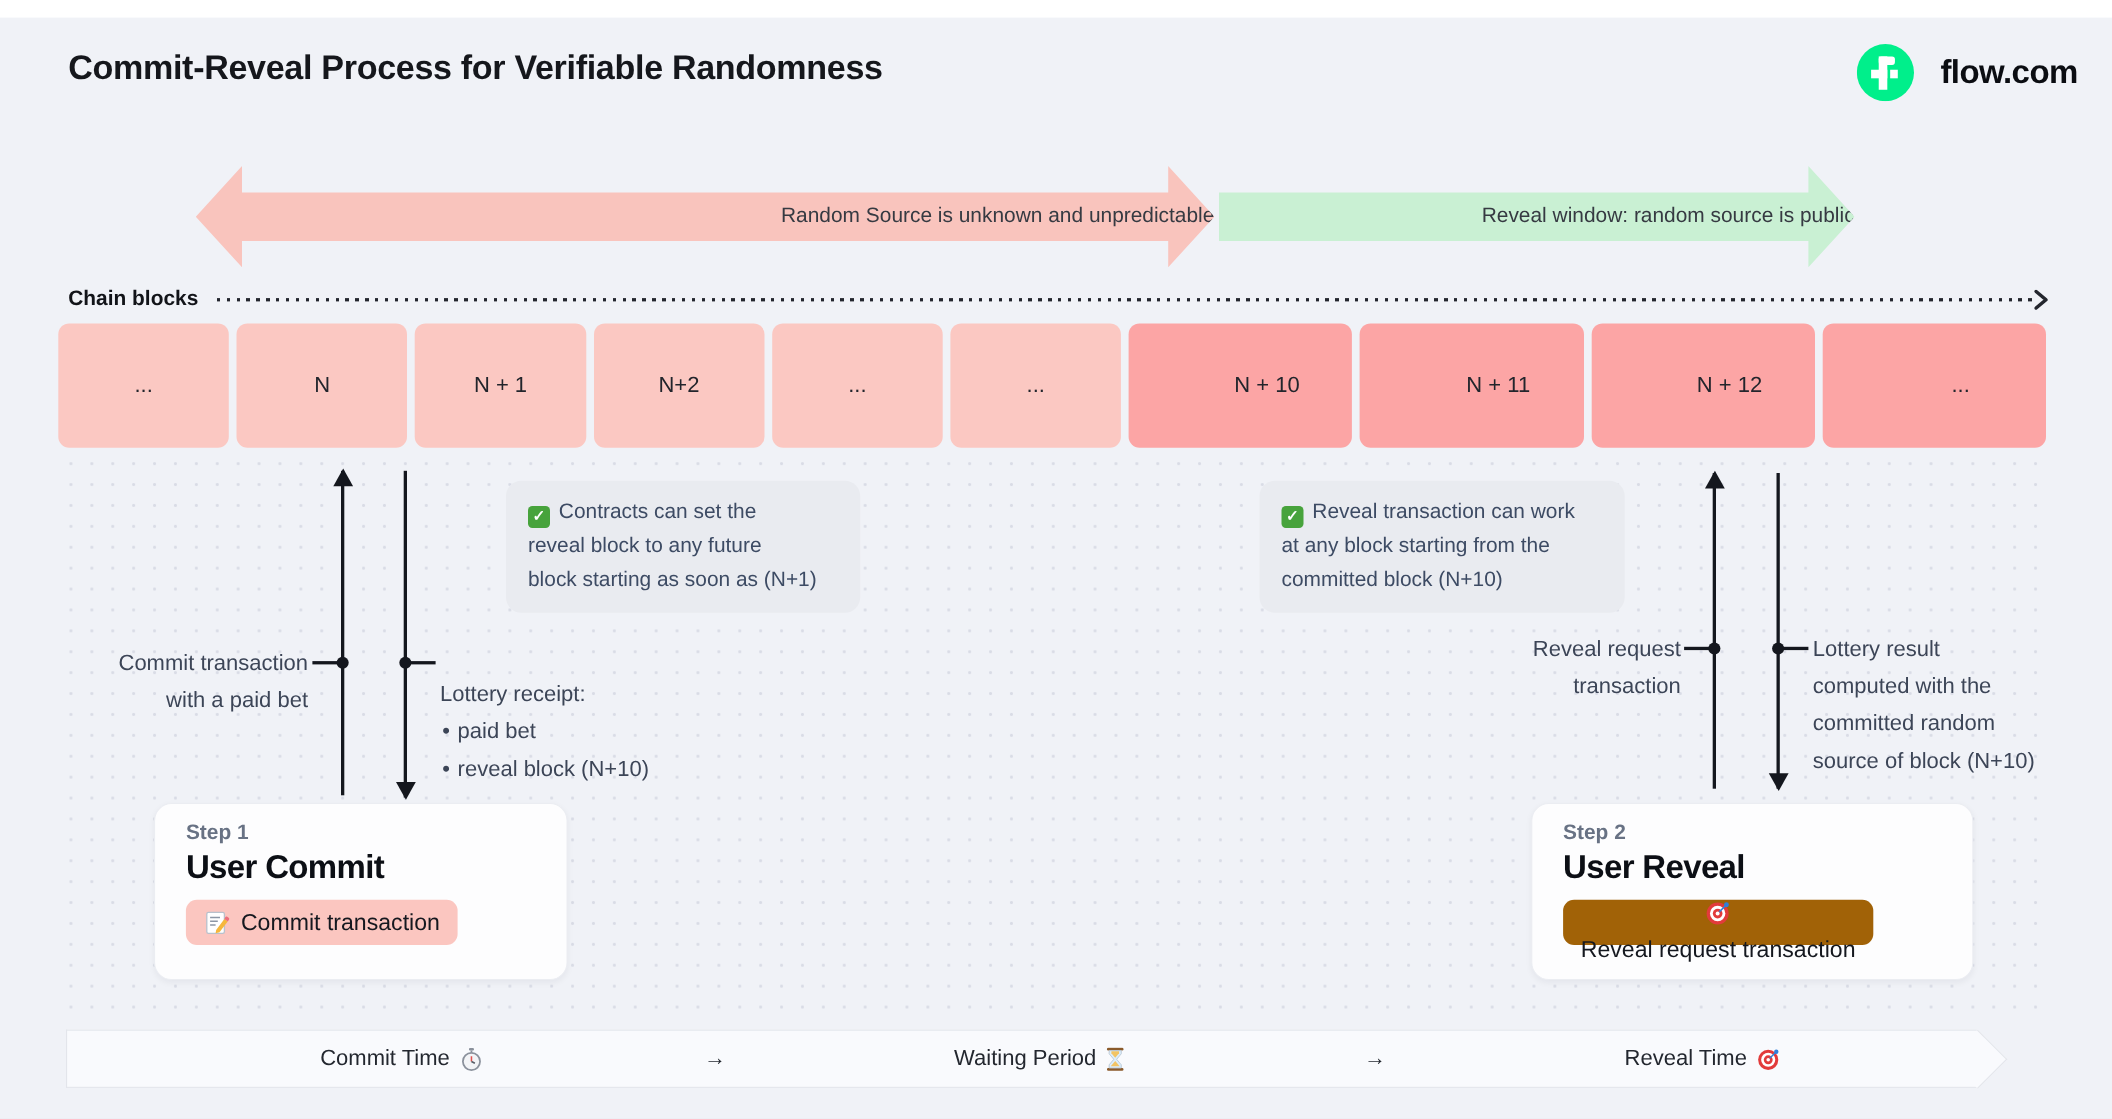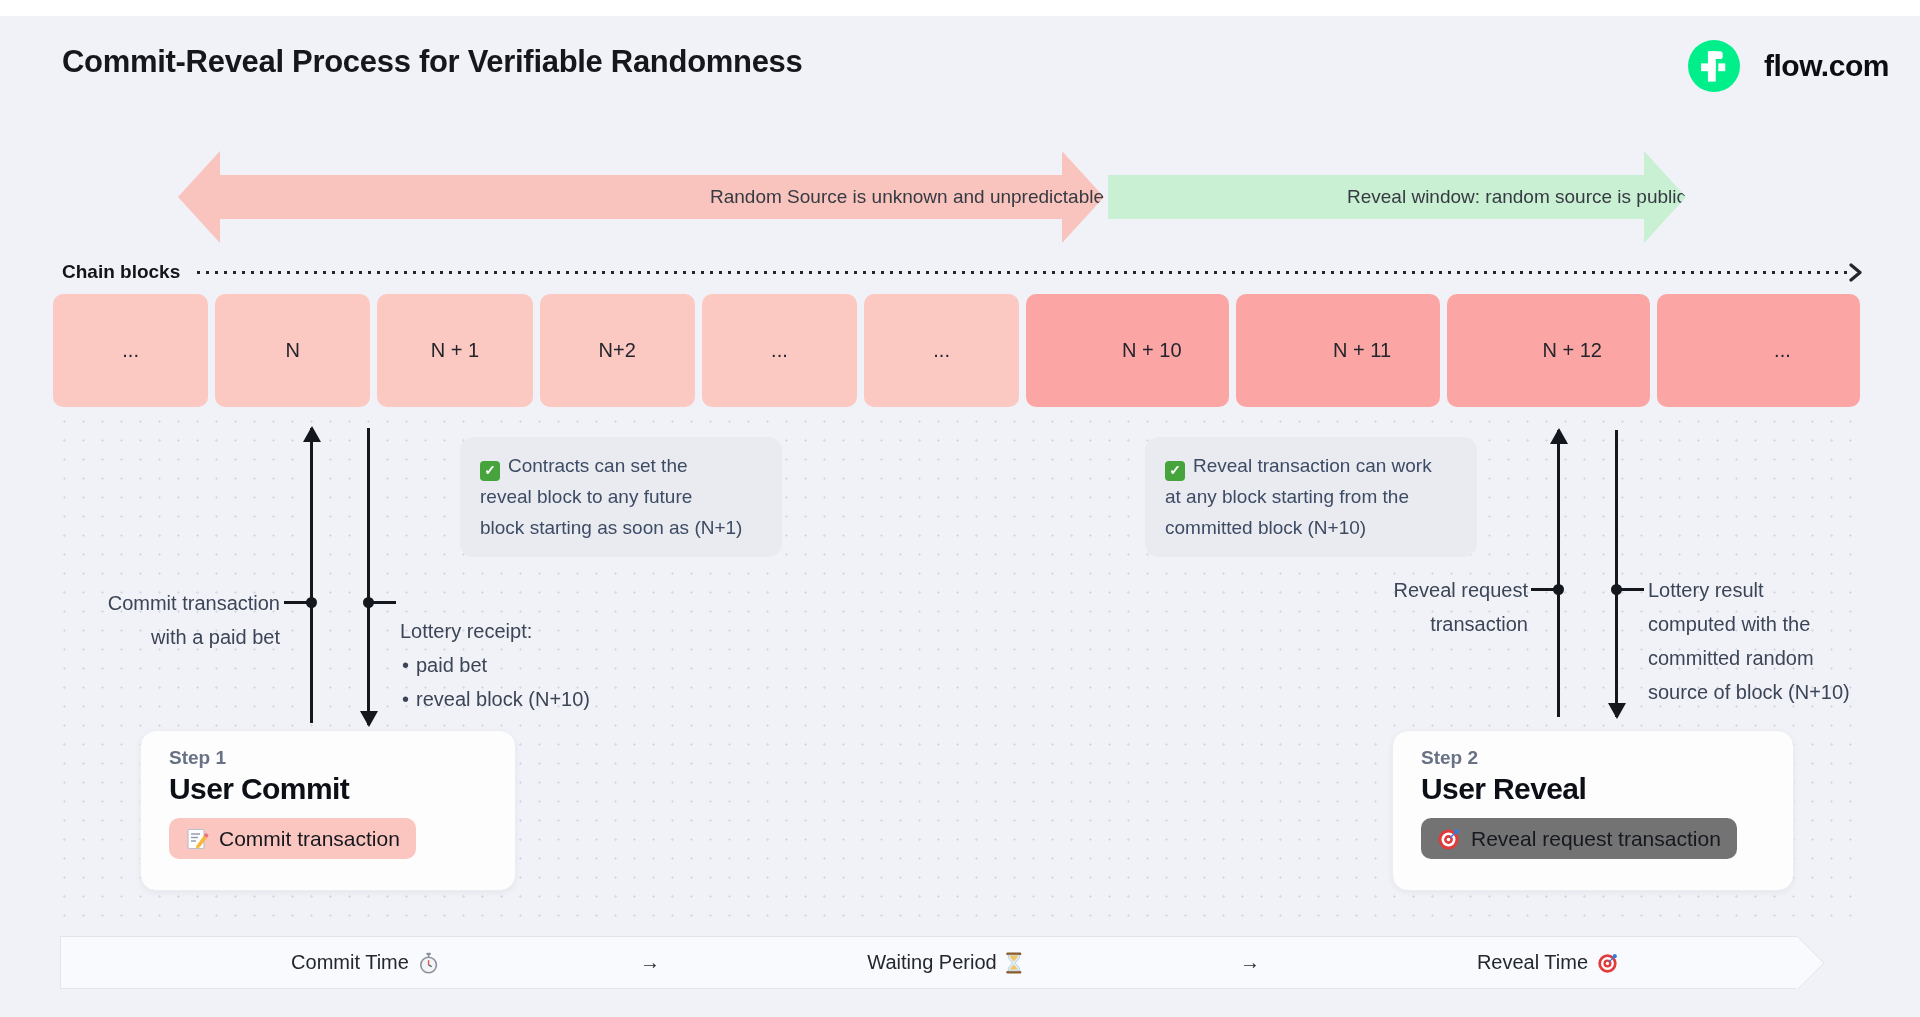--- a/index.html
+++ b/index.html
@@ -70,21 +70,21 @@
   
   .step-card { position:absolute; top:730px; height:161px; background:#fdfdfe; border:1px solid #ebedf2;
     border-radius:16px; box-shadow:0 2px 6px rgba(20,24,40,0.05); padding:16px 24px 0 28px; }
   .step-card-1 { left:140px; width:376px; }
   .step-card-2 { left:1392px; width:402px; }
   .step-eyebrow { font-size:19px; font-weight:700; color:#687284; }
   .step-title { font-size:30px; font-weight:800; color:#0c0f15; letter-spacing:-0.6px; margin-top:3px; }
   .step-pill { display:inline-flex; align-items:center; gap:10px; height:41px; margin-top:12px; padding:0 16px;
     border-radius:10px; font-size:21px; color:#15181f; }
   .pill-hidden { background:#fbc6c0; }
-  .pill-public { background:#737373; }
+  .pill-public { background:#a16207;flex-direction:column; }
 
   
   .timeline { position:absolute; left:60px; top:936px; width:1737px; height:53px; background:#f9fafd;
     border:1px solid #e3e5eb; border-right:none; }
   .timeline-tip { position:absolute; left:1779px; top:944px; width:38px; height:38px; background:#f9fafd;
     border-top:1px solid #e3e5eb; border-right:1px solid #e3e5eb; transform:rotate(45deg); }
   .timeline-item { position:absolute; top:0; height:51px; display:flex; align-items:center; gap:9px;
     transform:translateX(-50%); font-size:20px; color:#23272f; white-space:nowrap; }
   .icon-svg { display:block; }
 </style>

